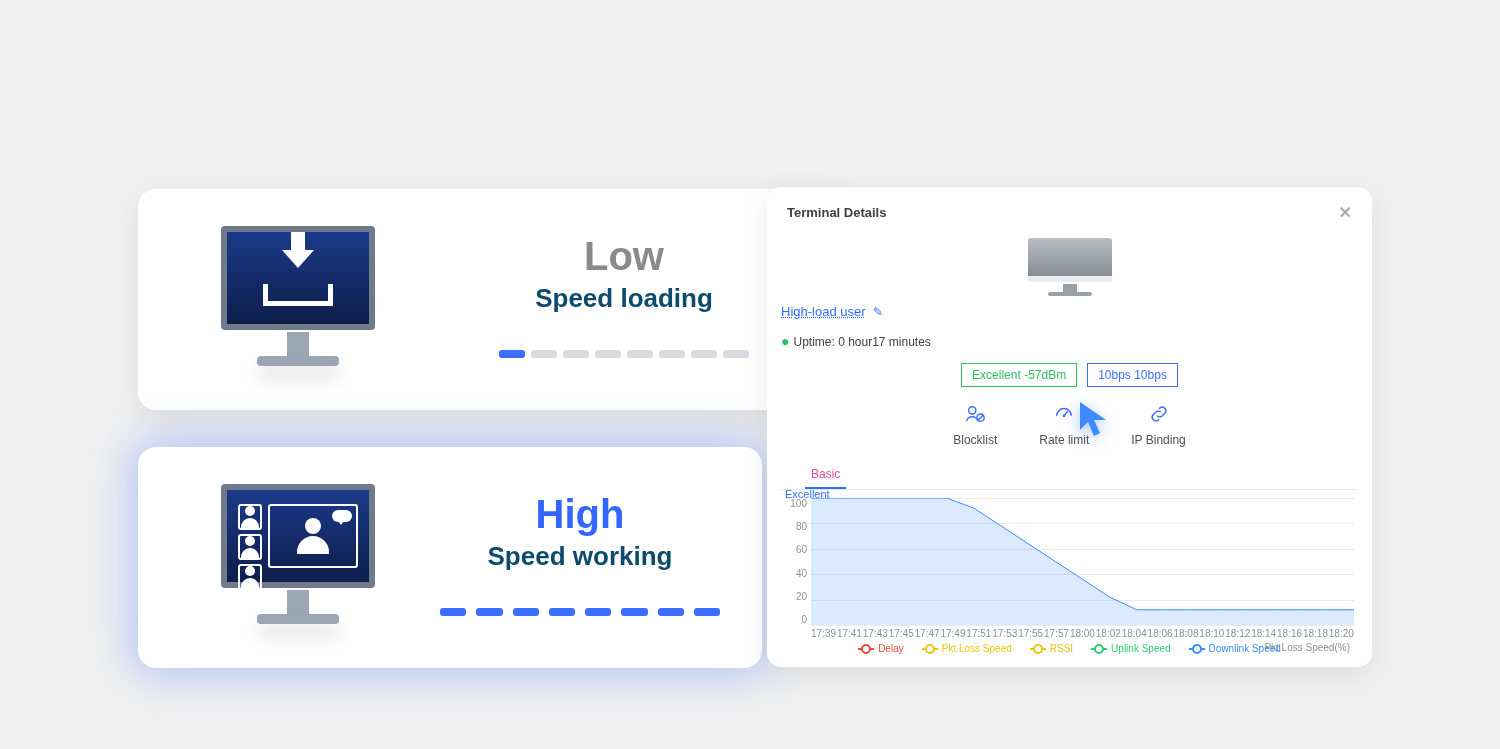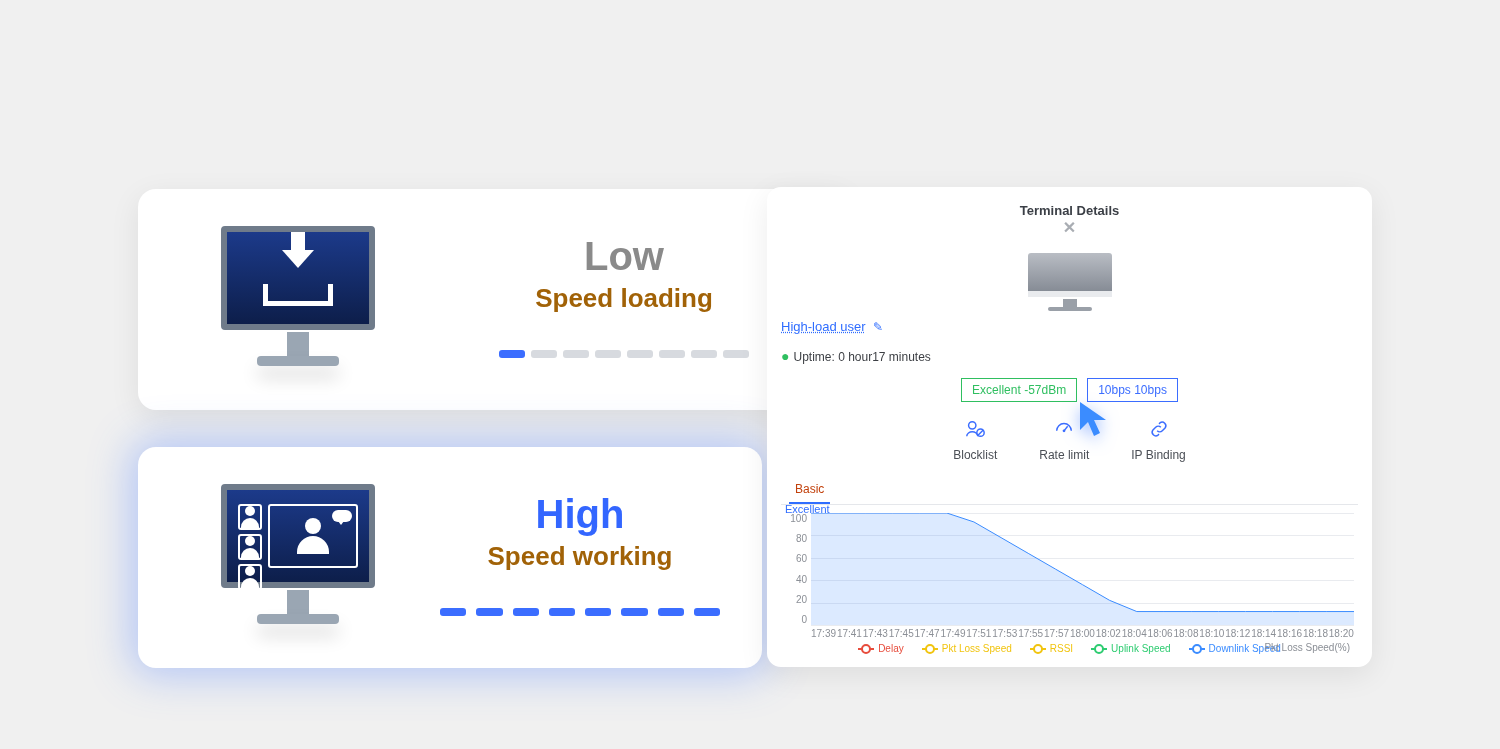--- a/index.html
+++ b/index.html
@@ -23,21 +23,21 @@
     padding: 22px 30px 30px;
   }
   .card.low { left: 138px; top: 189px; width: 712px; height: 221px; }
   .card.high { left: 138px; top: 447px; width: 624px; height: 221px;
     box-shadow: 0 0 40px 8px rgba(70,120,255,.35);
   }
   .card-left { width: 260px; display:flex; flex-direction:column; align-items:center; }
   .card-right { flex:1; text-align:center; }
   .card-title-low { font-size: 40px; font-weight: 700; color: #8a8a8a; }
   .card-title-high { font-size: 40px; font-weight: 700; color: #3366ff; }
-  .card-sub { font-size: 26px; font-weight: 600; color: #a16207; margin-top: 4px; }
+  .card-sub { font-size: 26px; font-weight: 600; color: #0c4a6e; margin-top: 4px; }
 
   .progress-row { width: 250px; margin: 36px auto 0; display:flex; gap:6px; justify-content:center; }
   .seg { width: 26px; height: 8px; border-radius: 3px; background: #d7dadf; }
   .seg.blue { background: #3b6dff; }
   .dash-row { width: 280px; margin: 36px auto 0; display:flex; gap:10px; justify-content:center; }
   .dash { width: 30px; height: 8px; border-radius: 3px; background: #3b6dff; }
 
   
   .monitor { position: relative; width: 170px; height: 140px; }
   .monitor .screen {
@@ -69,41 +69,41 @@
   .dl-ico .arrow { position:absolute; top:0; width:0;height:0;border-left:16px solid transparent;border-right:16px solid transparent;border-top:18px solid #fff; }
   .dl-ico .shaft { position:absolute; top:-18px; width:14px;height:20px;background:#fff; }
 
   
   .panel {
     position:absolute; left:767px; top:187px; width:605px; height:480px;
     background:#fff; border-radius:14px; box-shadow: 0 8px 30px rgba(0,0,0,.08);
     padding: 16px 14px 10px;
     display:flex; flex-direction:column;
   }
-  .panel-header { display:flex; justify-content:space-between; align-items:center; font-size:13px; font-weight:600; color:#3b3f46; padding: 0 6px 8px; flex-direction: column; }
+  .panel-header { display:flex; justify-content:space-between; align-items:center; font-size:13px; font-weight:600; color:#3b3f46; padding: 0 6px 8px; }
   .close-x { color:#a9adb3; cursor:pointer; font-size:16px; }
   .device-block { font-size:12px; color:#3c3f44; }
   .device-icon { width:84px; height:58px; margin: 8px auto 8px; position:relative; }
   .device-icon .scr { position:absolute; inset:0 0 14px 0; background:linear-gradient(180deg,#b9bdc4,#7e848e); border-radius:3px; }
   .device-icon .scr::after { content:""; position:absolute; left:0; right:0; bottom:0; height:6px; background:#e9ebee; }
   .device-icon .stnd { position:absolute; bottom:0; left:50%; transform:translateX(-50%); width:14px;height:12px;background:#9aa0a8; }
   .device-icon .bse { position:absolute; bottom:0; left:50%; transform:translateX(-50%); width:44px;height:4px;background:#9aa0a8;border-radius:2px; }
   .dev-name { color:#2f6dff; text-decoration:underline dotted; font-size:13px; }
   .edit-ico { color:#2f6dff; font-size:12px; margin-left:4px; }
   .uptime { margin-top:14px; font-size:12px; }
   .uptime .dot { color:#2fbf60; font-size:14px; margin-right:4px; }
   .tag-row { margin-top:14px; display:flex; gap:10px; justify-content:center; }
   .tag { font-size:12px; padding:4px 10px; border-radius:0; border:1px solid; }
   .tag.green { color:#2fbf60; border-color:#2fbf60; }
   .tag.blue { color:#3b6dff; border-color:#3b6dff; }
   .act-row { margin-top:16px; display:flex; gap:42px; justify-content:center; }
   .act { font-size:12px; color:#4b4f56; display:flex; flex-direction:column; align-items:center; gap:8px; cursor:pointer; }
   .act svg { width:22px; height:22px; }
   .tabrow { margin-top:14px; border-bottom:1px solid #e5e7eb; padding: 0 8px;}
-  .tab { display:inline-block; font-size:12px; color:#c2410c; padding: 6px 6px; border-bottom:2px solid #2f6dff; }
+  .tab { display:inline-block; font-size:12px; color:#ec4899; padding: 6px 6px; border-bottom:2px solid #2f6dff;margin-left:16px; }
   .chart-area { position:relative; flex:1; padding: 0 4px 4px 30px; }
   .chart-excellent { position:absolute; left:4px; top:-2px; font-size:11px; color:#2f6dff; }
   .ylabels { position:absolute; left:0; top:8px; bottom:32px; width:26px; display:flex; flex-direction:column; justify-content:space-between; font-size:10px; color:#8b8f96; text-align:right; }
   .xlabels { position:absolute; left:30px; right:0; bottom:18px; display:flex; justify-content:space-between; font-size:10px; color:#8b8f96; padding-right:4px; }
   .grid { position:absolute; left:30px; right:4px; top:8px; bottom:32px; }
   .grid .gline { position:absolute; left:0; right:0; height:1px; background:#e9ebef; }
   .grid svg { position:absolute; inset:0; width:100%; height:100%; }
   .legend { position:absolute; left:0; right:0; bottom:3px; display:flex; gap:18px; justify-content:center; font-size:10px; color:#6b6f76; align-items:center; }
   .legend .item{display:flex;align-items:center;gap:4px;}
   .legend .sw{width:16px;height:2px;position:relative;}

